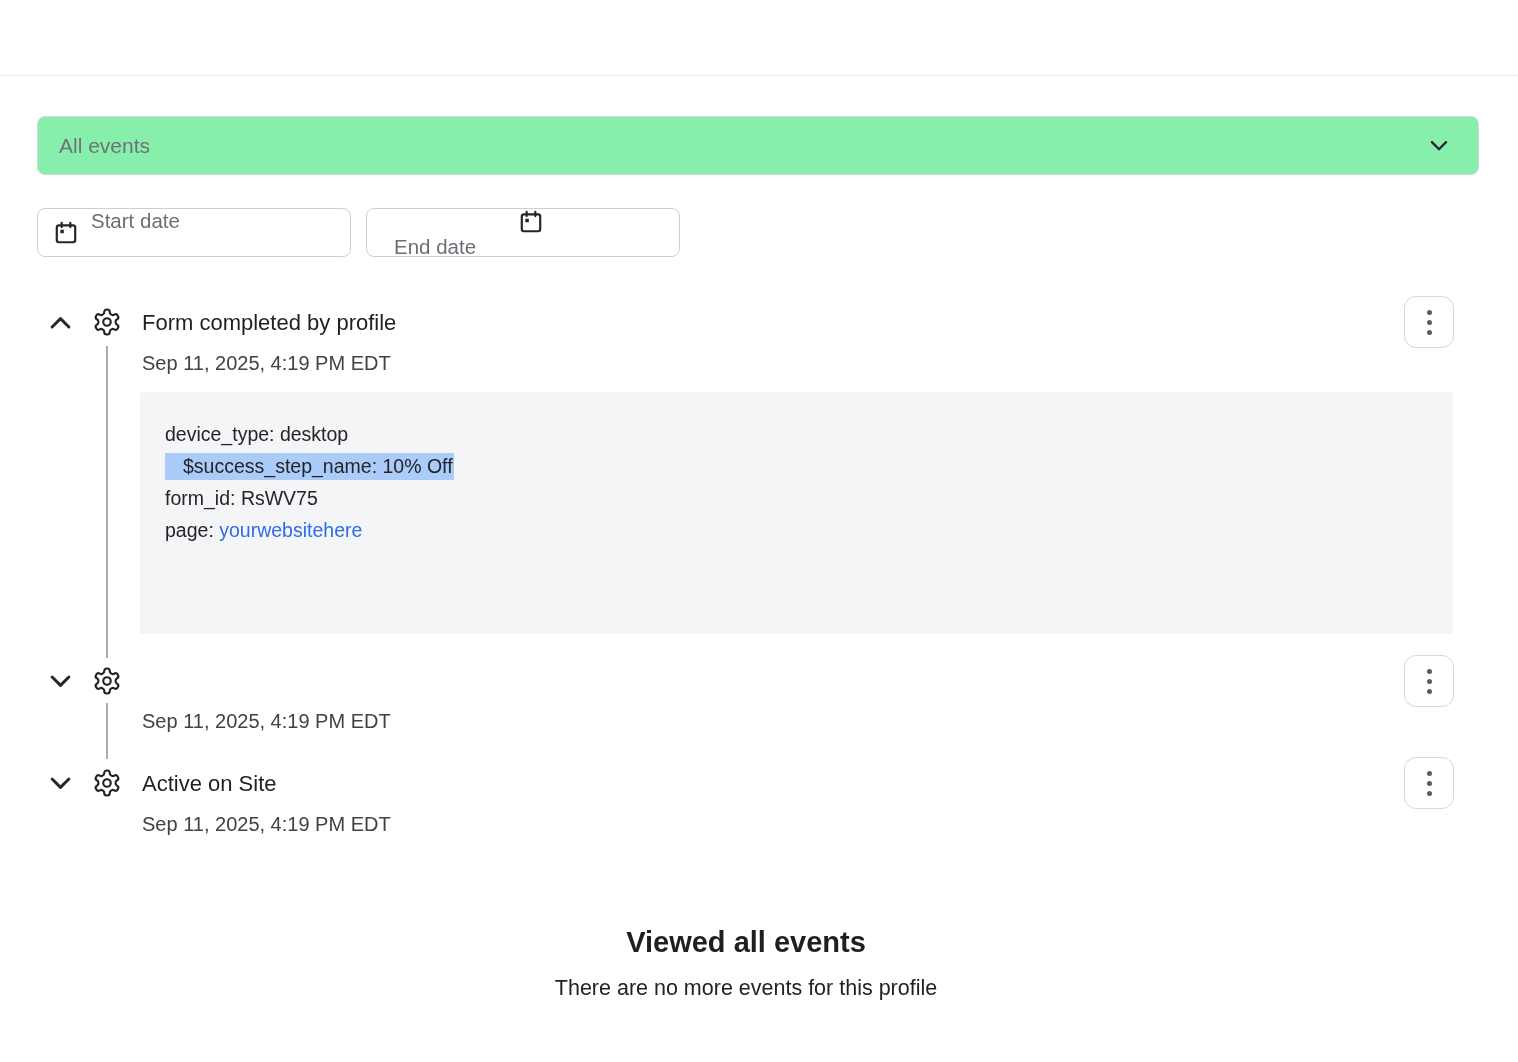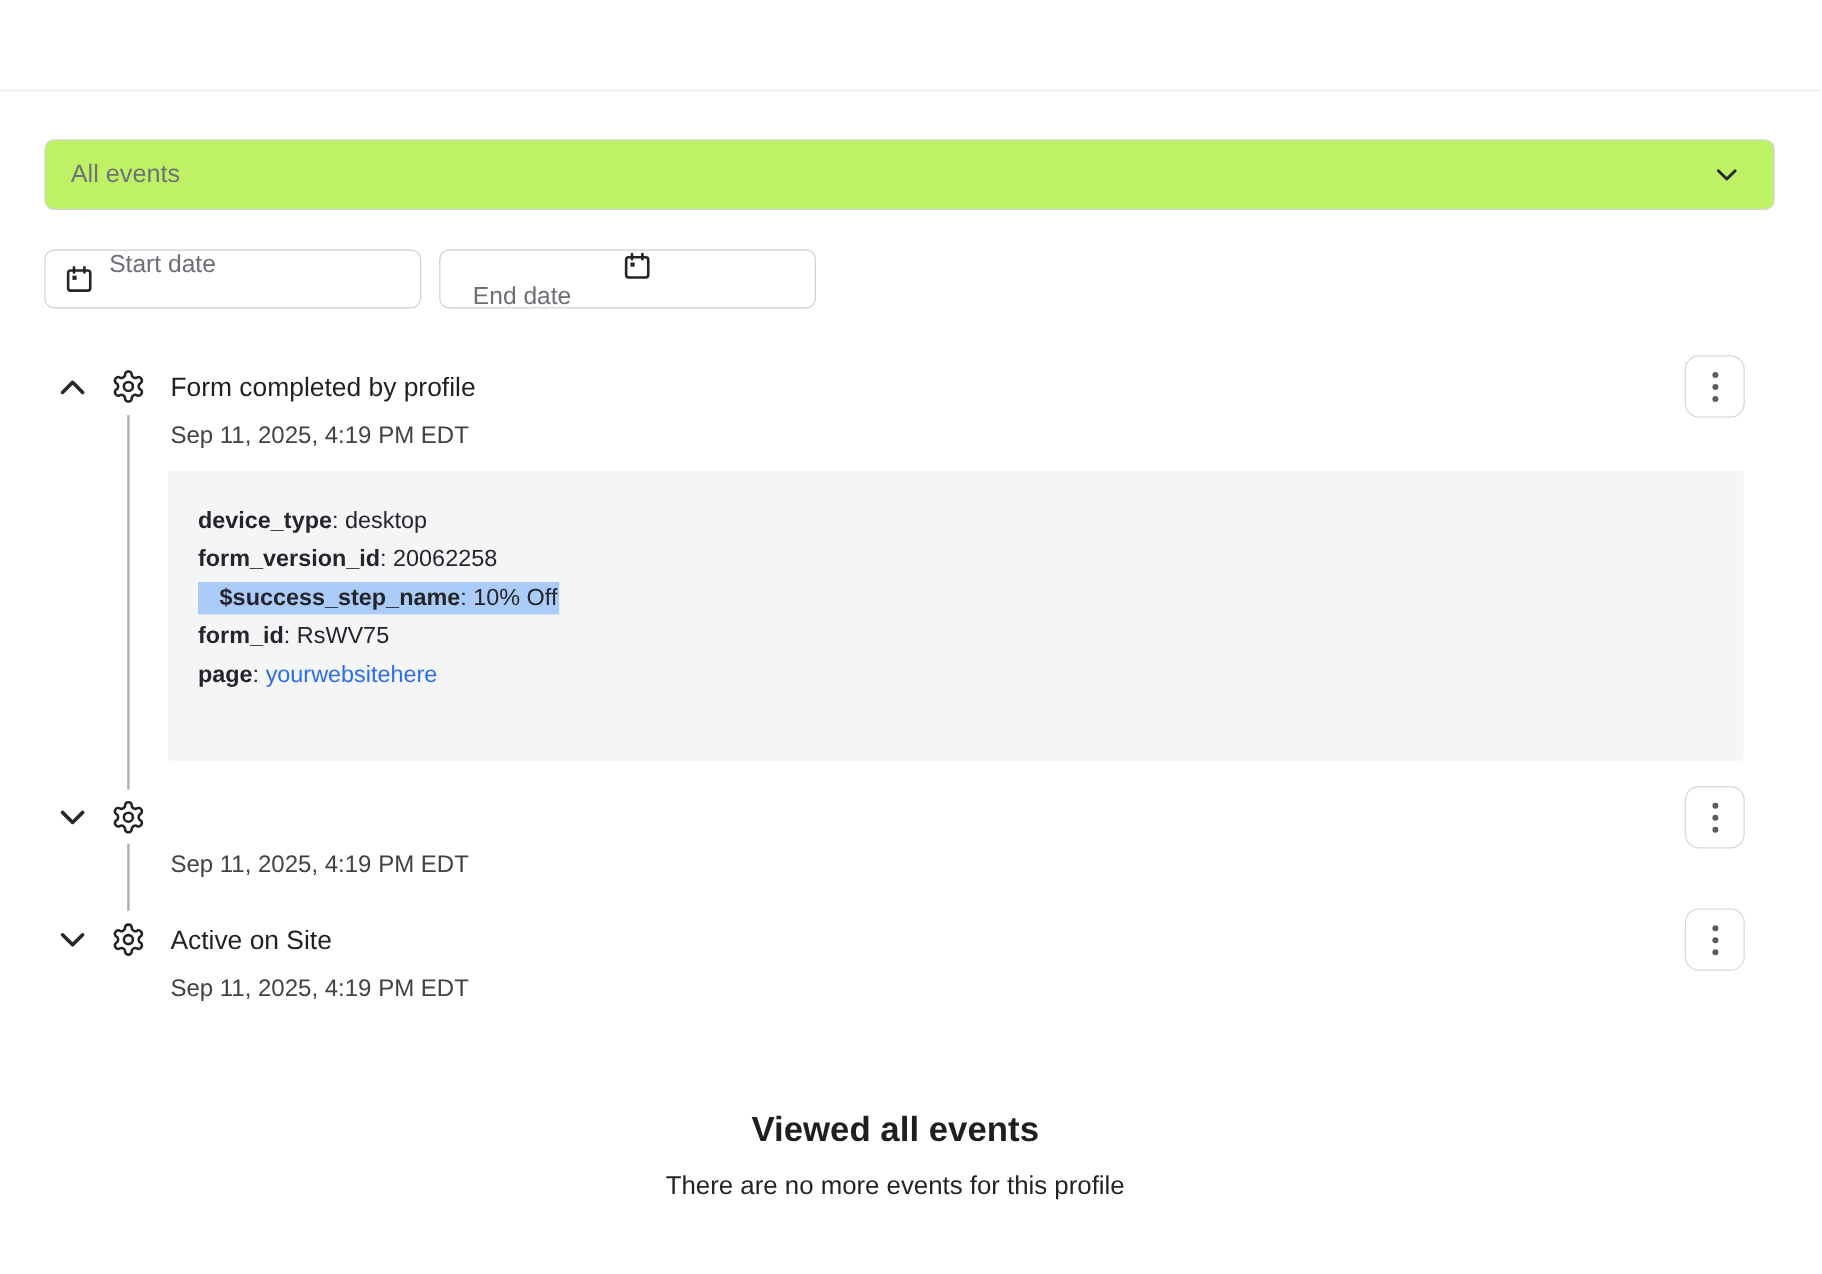--- a/index.html
+++ b/index.html
@@ -9,21 +9,21 @@
     color: #1e2023;
     width: 1518px;
   }
   .page { position: relative; width: 1518px; height: 1062px; background: #fff; overflow: hidden; }
 
   .top-divider { position: absolute; left: 0; top: 75px; width: 100%; height: 1px; background: #ececee; }
 
   
   .select-box {
     position: absolute; left: 37px; top: 116px; width: 1442px; height: 59px;
-    border: 1px solid #d4d6d9; border-radius: 8px; background: #bef264;
+    border: 1px solid #d4d6d9; border-radius: 8px; background: #86efac;
     display: flex; align-items: center; padding: 0 26px 0 21px; cursor: pointer;
   }
   .select-label { font-size: 21px; color: #6f7277; flex: 1; }
   .icon { display: inline-flex; align-items: center; justify-content: center; }
 
   
   .date-box {
     position: absolute; top: 208px; width: 314px; height: 49px;
     border: 1px solid #cdd0d3; border-radius: 8px; background: #fff;
     display: flex; padding-left: 15px; cursor: text;
@@ -51,21 +51,21 @@
     display: flex; flex-direction: column; align-items: center; justify-content: center; gap: 5px;
   }
   .kebab-btn .dot { width: 5px; height: 5px; border-radius: 50%; background: #595d61; }
 
   
   .detail-box {
     position: absolute; left: 140px; top: 392px; width: 1313px; height: 242px;
     background: #f4f5f7; border-radius: 3px; padding: 26px 25px 0 25px;
   }
   .kv-row { font-size: 19.5px; line-height: 32px; color: #232528; }
-  .kv-key { font-weight: 700; }
+  .kv-key { font-weight: 400; }
   .kv-key::after { content: ": "; font-weight: 400; white-space: pre; }
   .kv-highlight { background: #abccf9; padding: 2px 1px 3px 18px; }
   .kv-link { color: #2e6ce8; cursor: pointer; text-decoration: none; }
 
   
   .footer-heading {
     position: absolute; left: 37px; top: 895px; width: 1418px; text-align: center;
     font-size: 29px; font-weight: 700; color: #1d1f22; margin-top: 31px;
   }
   .footer-message {
@@ -132,21 +132,20 @@
   <div class="event-title" style="top:310px;">Form completed by profile</div>
   <button class="kebab-btn" style="top:296px;">
     <span class="dot"></span>
     <span class="dot"></span>
     <span class="dot"></span>
   </button>
   <div class="event-time" style="top:352px;">Sep 11, 2025, 4:19 PM EDT</div>
 
   <div class="detail-box">
     <div class="kv-row"><span><span class="kv-key">device_type</span><span class="kv-val">desktop</span></span></div>
-    <div class="kv-row"><span><span class="kv-key">form_version_id</span><span class="kv-val">20062258</span></span></div>
     <div class="kv-row"><span class="kv-highlight"><span class="kv-key">$success_step_name</span><span class="kv-val">10% Off</span></span></div>
     <div class="kv-row"><span><span class="kv-key">form_id</span><span class="kv-val">RsWV75</span></span></div>
     <div class="kv-row"><span><span class="kv-key">page</span><a class="kv-link">yourwebsitehere</a></span></div>
   </div>
 
   <button class="expand-btn" style="left:44px; top:665px;">
     <span class="icon">
       <svg width="31" height="31" viewBox="0 0 24 24" fill="none" stroke="#26282c" stroke-width="2.3" stroke-linecap="round" stroke-linejoin="round">
           <path d="M5.5 8.5 L12 15 L18.5 8.5"></path>
         </svg>

